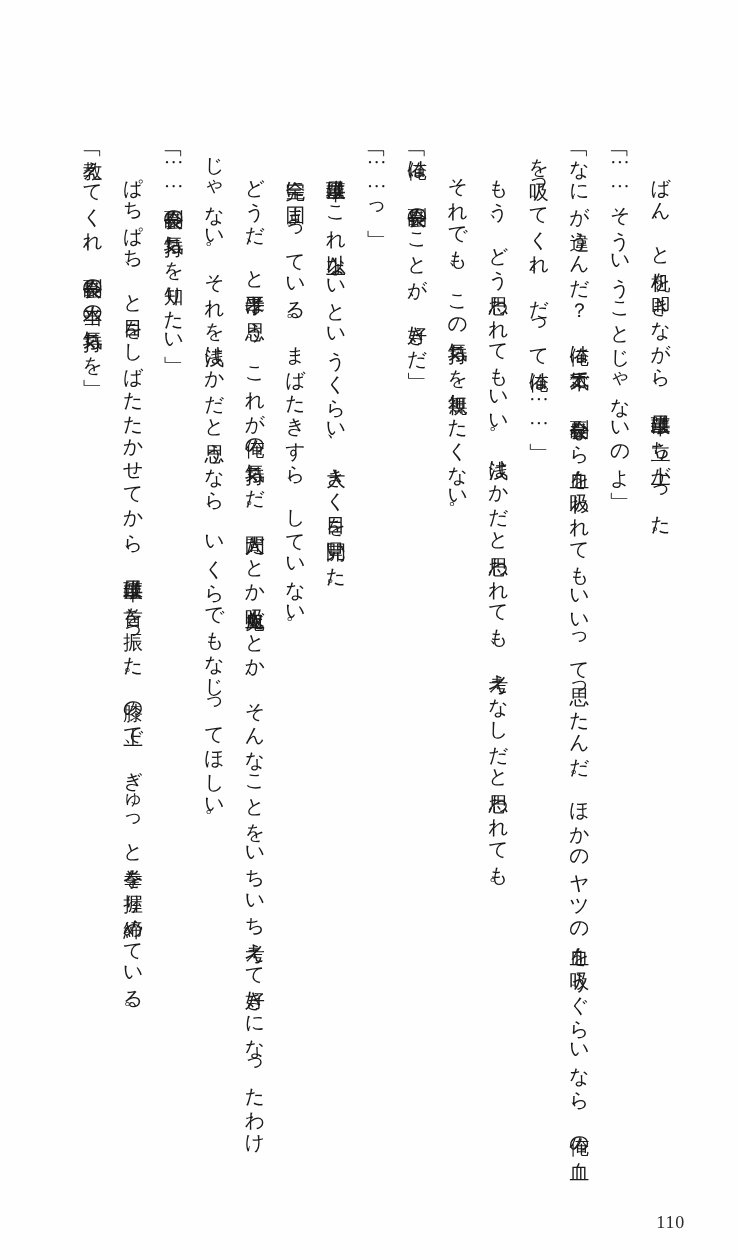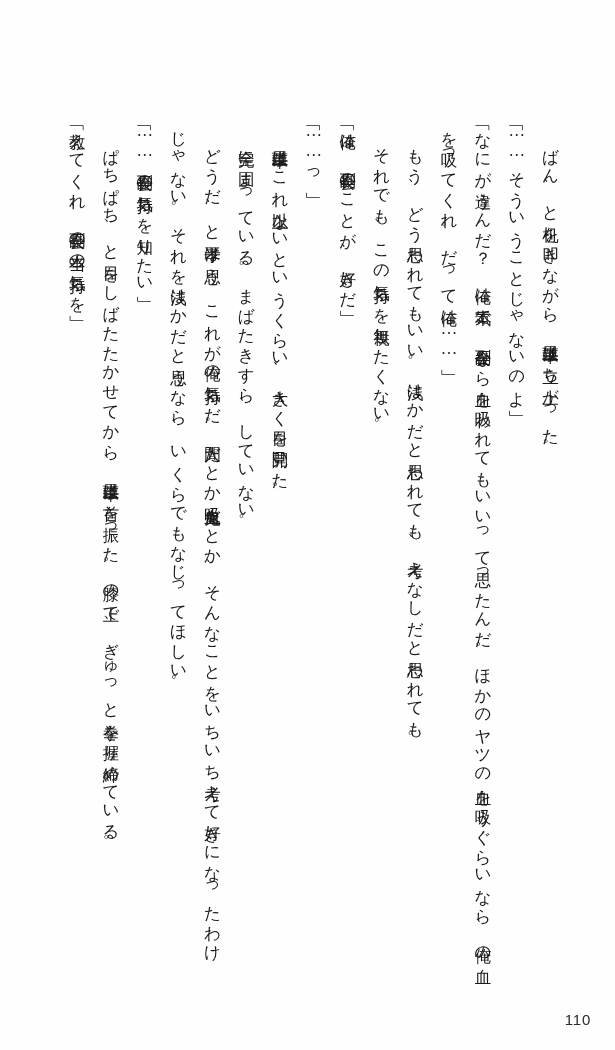--- a/index.html
+++ b/index.html
@@ -42,25 +42,25 @@
     padding: 0;
     text-indent: 1em;
     font-weight: 400;
   }
   #text-body p.noindent {
     text-indent: 0;
   }
   #page-number {
     position: absolute;
     bottom: 22px;
-    right: 24px;
+    right: 44px;
     font-size: 15px;
     color: #2b2b2b;
     letter-spacing: 0.05em;
-    font-family: Liberation Sans, sans-serif;
+    font-family: Liberation Serif, serif;
   }
 </style>
 </head>
 <body>
 
 <div id="page">
 
   <div id="text-body">
     <p class="indent">ばん、と机を叩きながら、瑛里華は立ち上がった。</p>
     <p class="noindent">「……そういうことじゃないのよ」</p>

